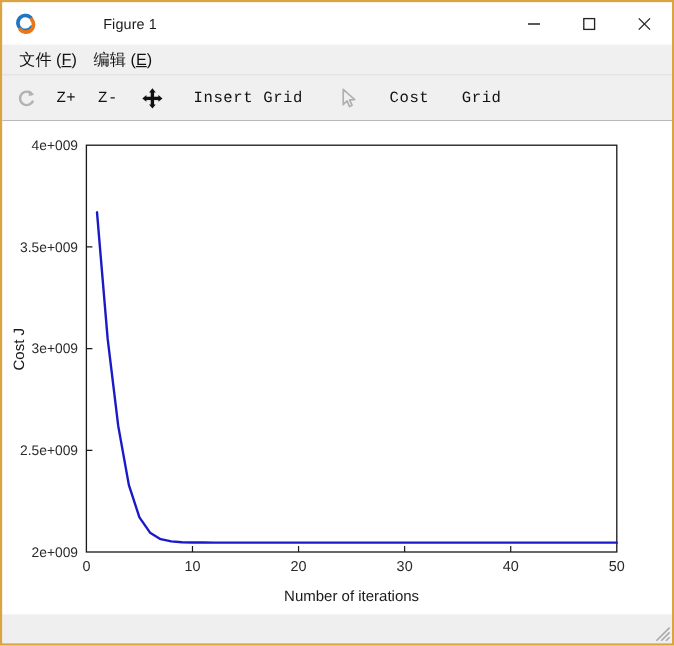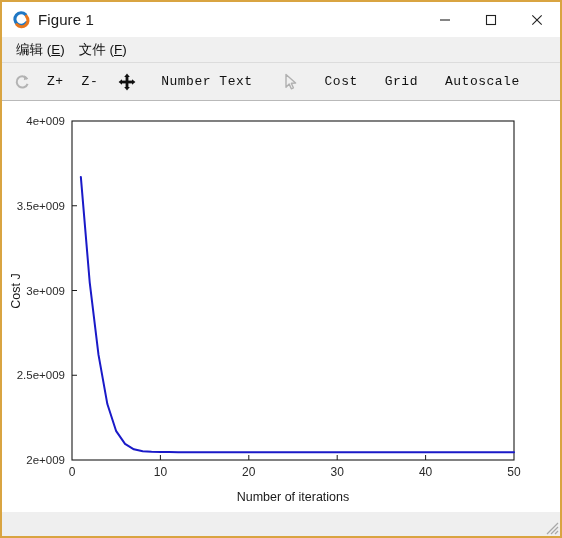--- a/index.html
+++ b/index.html
@@ -23,22 +23,23 @@
     position:relative;
   }
   .app-icon{
     width:18px;height:18px;margin-left:10px;margin-right:8px;
     position:relative;flex:0 0 18px;
   }
   .app-icon .ring{
     position:absolute;left:0;top:0;width:18px;height:18px;
   }
   .title-text{
-    font-size:15px;color:#1a1a1a;letter-spacing:0.1px;
+    font-size:12px;color:#1a1a1a;letter-spacing:0.1px;
     font-family:"Liberation Sans", sans-serif;
+    margin-left:48px;
   }
   .win-btns{position:absolute;right:0;top:0;height:35px;display:flex;}
   .win-btn{
     width:46px;height:35px;display:flex;align-items:center;justify-content:center;
     background:transparent;
   }
   .win-btn svg{display:block;}
   
   .menubar{
     height:25px;flex:0 0 25px;background:#f0f0f0;
@@ -104,22 +105,22 @@
       <div class="win-btn">
         <svg width="12" height="12" viewBox="0 0 12 12">
           <line x1="1.3" y1="1.3" x2="10.7" y2="10.7" stroke="#222" stroke-width="1.1"></line>
           <line x1="10.7" y1="1.3" x2="1.3" y2="10.7" stroke="#222" stroke-width="1.1"></line>
         </svg>
       </div>
     </div>
   </div>
 
   <div class="menubar">
+    <div class="menu-item"><span>文件 (</span><u>F</u><span>)</span></div>
     <div class="menu-item"><span>编辑 (</span><u>E</u><span>)</span></div>
-    <div class="menu-item"><span>文件 (</span><u>F</u><span>)</span></div>
   </div>
 
   <div class="toolbar">
 
     <div class="tb-icon">
       <svg width="20" height="20" viewBox="0 0 20 20">
         <path d="M15.2 7.2 A5.6 5.6 0 1 0 15.6 11.8" fill="none" stroke="#b3b3b3" stroke-width="2"></path>
         <path d="M12.3 3.2 L16.2 6.6 L11.9 8.3 Z" fill="#b3b3b3"></path>
       </svg>
     </div>
@@ -134,35 +135,34 @@
           <rect x="3.2" y="7.6" width="11.6" height="2.8"></rect>
           <path d="M9 0.6 L11.8 4.0 L6.2 4.0 Z"></path>
           <path d="M9 17.4 L11.8 14.0 L6.2 14.0 Z"></path>
           <path d="M0.6 9 L4.0 11.8 L4.0 6.2 Z"></path>
           <path d="M17.4 9 L14.0 11.8 L14.0 6.2 Z"></path>
         </g>
       </svg>
     </div>
 
     <div class="tb-gap"></div>
-    <div class="tb-btn">Number Text</div>
+    <div class="tb-btn">Insert Grid</div>
     <div class="tb-gap"></div>
 
     <div class="tb-icon">
       <svg width="16" height="18" viewBox="0 0 16 18">
         <path d="M3 1.5 L3 14.2 L6.2 11.1 L8.3 15.8 L10.4 14.8 L8.3 10.3 L12.6 10.0 Z" fill="none" stroke="#b0b0b0" stroke-width="1.4" stroke-linejoin="round"></path>
       </svg>
     </div>
 
     <div class="tb-gap"></div>
     <div class="tb-btn">Cost</div>
     <div class="tb-gap"></div>
     <div class="tb-btn">Grid</div>
     <div class="tb-gap"></div>
-    <div class="tb-btn">Autoscale</div>
   </div>
 
   <div class="canvas-area">
     <svg class="plot-svg" id="plot" width="558" height="412" viewBox="0 0 558 412">
 
       <rect id="plot-frame" x="70" y="20" width="442" height="339" fill="#ffffff" stroke="#1a1a1a" stroke-width="1.1"></rect>
       <g id="ticks">
           <line x1="158.4" y1="359" x2="158.4" y2="354" stroke="#1a1a1a" stroke-width="1"></line>
           <line x1="246.8" y1="359" x2="246.8" y2="354" stroke="#1a1a1a" stroke-width="1"></line>
           <line x1="335.2" y1="359" x2="335.2" y2="354" stroke="#1a1a1a" stroke-width="1"></line>

